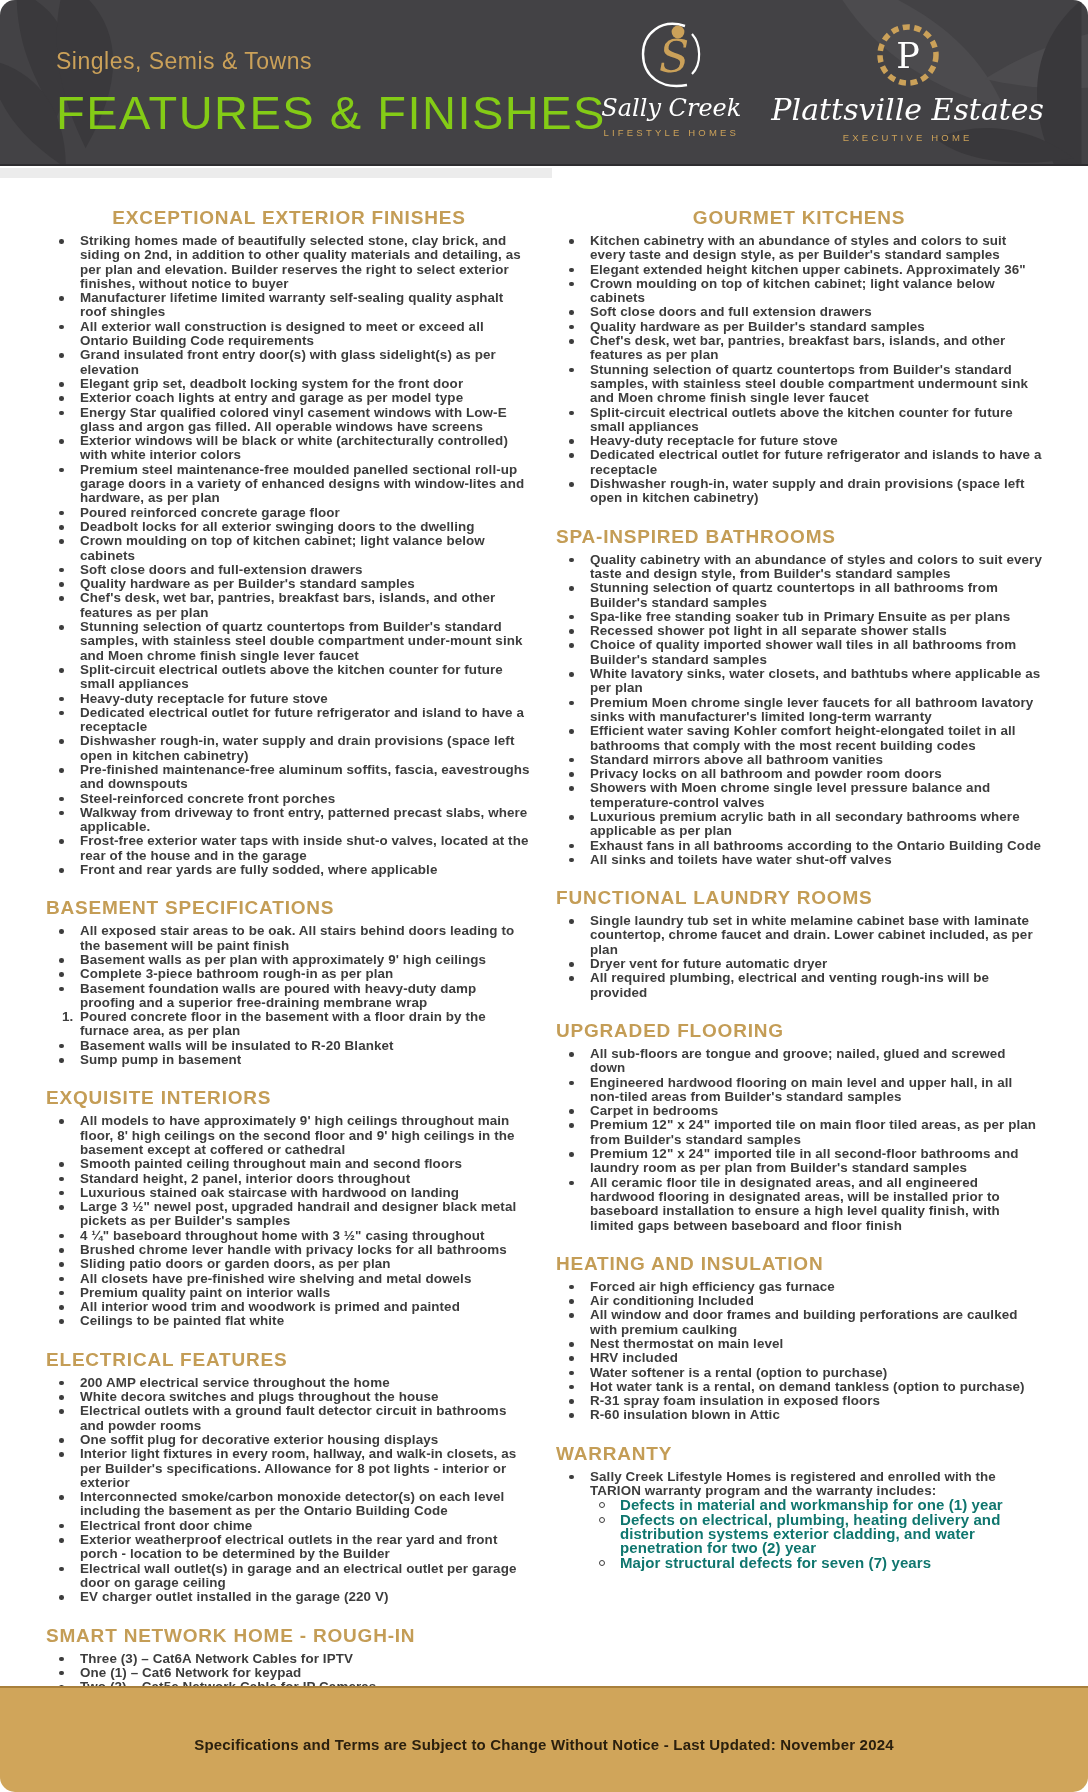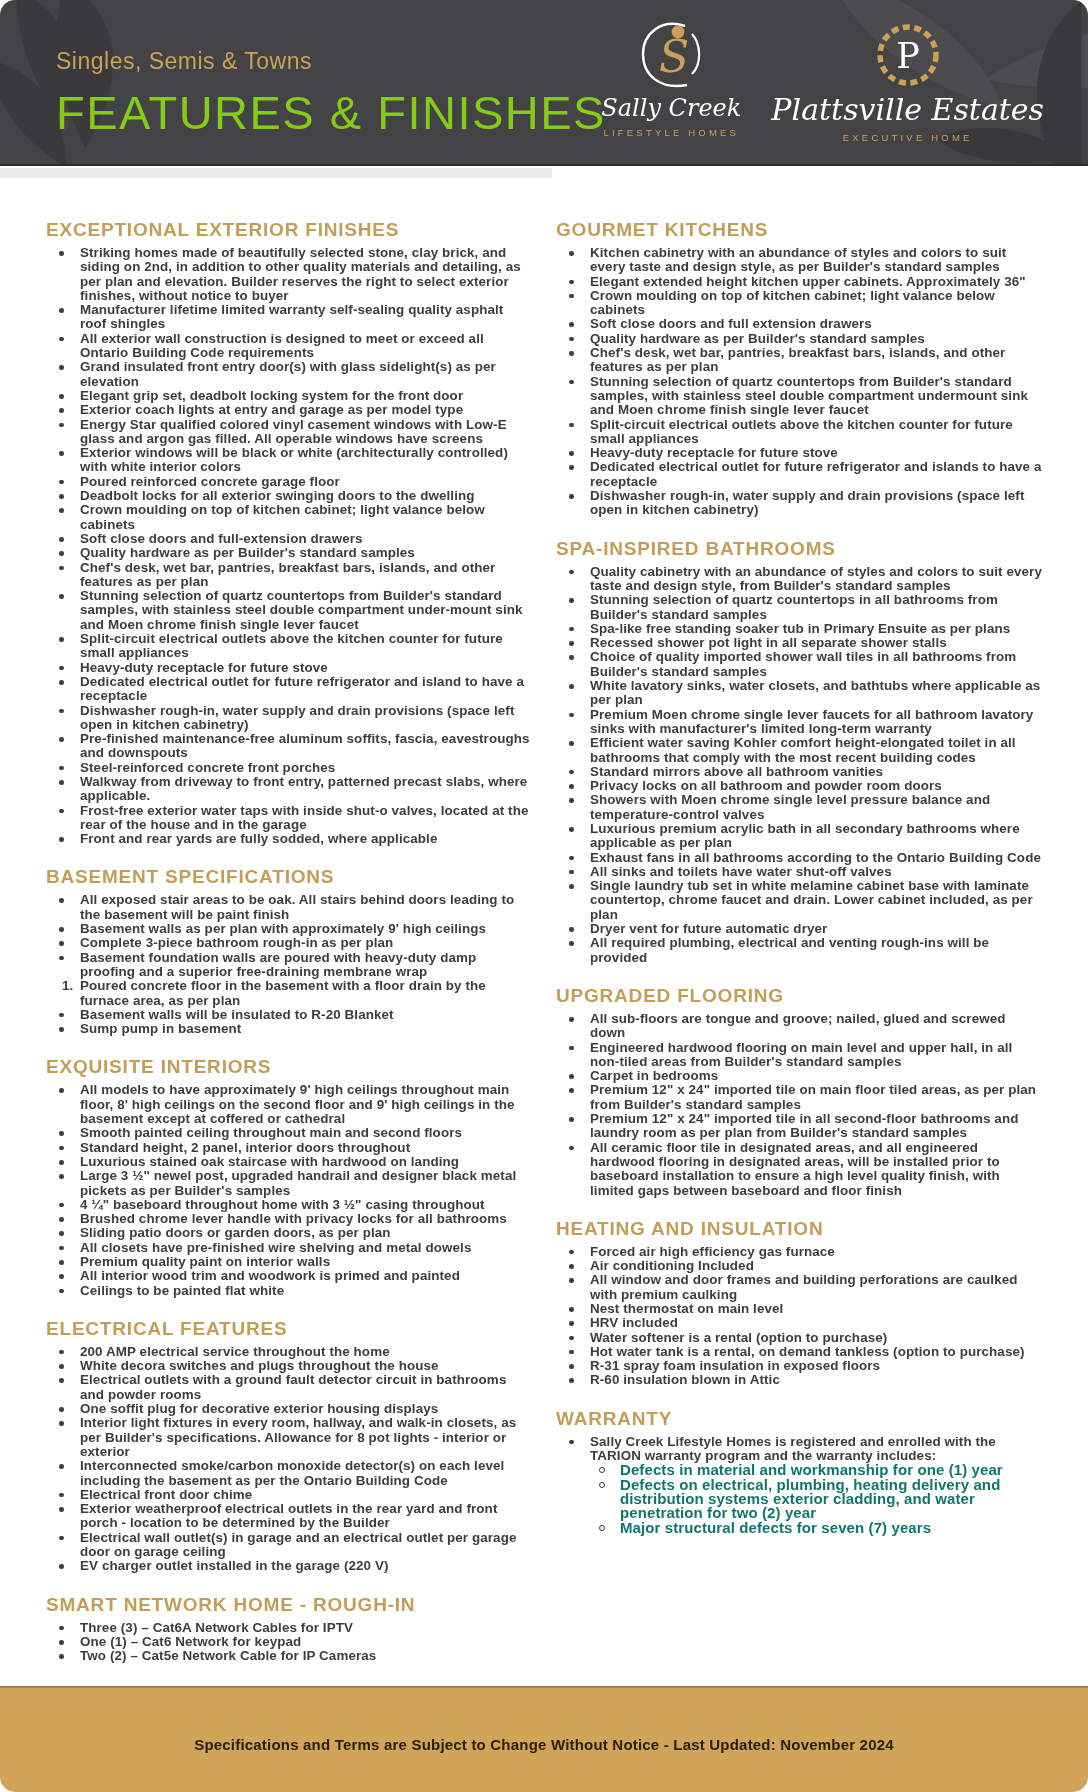--- a/index.html
+++ b/index.html
@@ -18,21 +18,21 @@
   .logo-name { font-family:"DejaVu Serif", serif; font-style:italic; color:#ffffff; white-space:nowrap; }
   .logo-sc .logo-name { font-size:24px; margin-top:2px; }
   .logo-pe .logo-name { font-size:30px; margin-top:0; }
   .logo-tag { color:#CBA159; font-size:9.5px; letter-spacing:3.2px; margin-top:5px; white-space:nowrap; }
   .header-shadow { position:absolute; top:168px; left:0; width:552px; height:10px; background:#ececec; }
 
   
   .content { display:flex; gap:24px; padding:41px 46px 0 46px; }
   .col { width:487px; }
   .section-heading { color:#C49D56; font-size:19px; font-weight:bold; letter-spacing:0.8px; margin:20px 0 5px 0; }
-  .col .section-heading:first-child { margin-top:12px; }
+  .col .section-heading:first-child { margin-top:0;text-align:center; }
   ul.feature-list { list-style:none;font-weight:bold; }
   ul.feature-list li { position:relative; padding-left:34px; font-size:13.4px; line-height:14.3px; color:#3d3d3d; letter-spacing:0.1px; }
   ul.feature-list li.bullet::before { content:""; position:absolute; left:13px; top:5px; width:4.6px; height:4.6px; border-radius:50%; background:#3d3d3d; }
   ul.feature-list li.numbered::before { content:attr(data-marker); position:absolute; left:16px; top:0; font-size:13.4px; color:#3d3d3d; }
   ul.sub-list { list-style:none; }
   ul.sub-list li { position:relative; padding-left:30px; font-size:15px; line-height:14.3px; color:#0f766e; }
   ul.sub-list li::before { content:""; position:absolute; left:9px; top:4px; width:4px; height:4px; border-radius:50%; border:1.6px solid #3d3d3d; background:transparent; }
 
   
   .footer { position:absolute; left:0; bottom:0; width:100%; height:106px; background:#D0A55A; border-top:2px solid #a8803c; }
@@ -93,20 +93,21 @@
         <h2 class="section-heading">EXCEPTIONAL EXTERIOR FINISHES</h2>
         <ul class="feature-list">
           <li class="bullet">Striking homes made of beautifully selected stone, clay brick, and siding on 2nd, in addition to other quality materials and detailing, as per plan and elevation. Builder reserves the right to select exterior finishes, without notice to buyer</li>
           <li class="bullet">Manufacturer lifetime limited warranty self-sealing quality asphalt roof shingles</li>
           <li class="bullet">All exterior wall construction is designed to meet or exceed all Ontario Building Code requirements</li>
           <li class="bullet">Grand  insulated front entry door(s) with glass sidelight(s) as per elevation</li>
           <li class="bullet">Elegant grip set, deadbolt locking system for the front door</li>
           <li class="bullet">Exterior coach lights at entry and garage as per model type</li>
           <li class="bullet">Energy Star qualified colored vinyl casement windows with Low-E glass and argon gas filled. All operable windows have screens</li>
           <li class="bullet">Exterior windows will be black or white (architecturally controlled) with white interior colors</li>
+          <li class="bullet">Premium steel maintenance-free moulded panelled sectional roll-up garage doors in a variety of enhanced designs with window-lites and hardware, as per plan</li>
           <li class="bullet">Poured reinforced concrete garage floor</li>
           <li class="bullet">Deadbolt locks for all exterior swinging doors to the dwelling</li>
           <li class="bullet">Crown moulding on top of kitchen cabinet; light valance below cabinets</li>
           <li class="bullet">Soft close doors and full-extension drawers</li>
           <li class="bullet">Quality hardware as per Builder's standard samples</li>
           <li class="bullet">Chef's desk, wet bar, pantries, breakfast bars, islands, and other features as per plan</li>
           <li class="bullet">Stunning selection of quartz countertops from Builder's standard samples, with stainless steel double compartment under-mount sink and Moen chrome finish single lever faucet</li>
           <li class="bullet">Split-circuit electrical outlets above the kitchen counter for future small appliances</li>
           <li class="bullet">Heavy-duty receptacle for future stove</li>
           <li class="bullet">Dedicated electrical outlet for future refrigerator and island to have a receptacle</li>
@@ -187,20 +188,21 @@
           <li class="bullet">White lavatory sinks, water closets, and bathtubs where applicable as per plan</li>
           <li class="bullet">Premium Moen chrome single lever faucets for all bathroom lavatory sinks with manufacturer's limited long-term warranty</li>
           <li class="bullet">Efficient water saving Kohler comfort height-elongated toilet in all bathrooms that comply with the most recent building codes</li>
           <li class="bullet">Standard mirrors above all bathroom vanities</li>
           <li class="bullet">Privacy locks on all bathroom and powder room doors</li>
           <li class="bullet">Showers with Moen chrome single level pressure balance and temperature-control valves</li>
           <li class="bullet">Luxurious premium acrylic bath in all secondary bathrooms where applicable as per plan</li>
           <li class="bullet">Exhaust fans in all bathrooms according to the Ontario Building Code</li>
           <li class="bullet">All sinks and toilets have water shut-off valves</li>
         </ul>
+        <h2 class="section-heading">FUNCTIONAL LAUNDRY ROOMS</h2>
         <ul class="feature-list">
           <li class="bullet">Single laundry tub set in white melamine cabinet base with laminate countertop, chrome faucet and drain. Lower cabinet included, as per plan</li>
           <li class="bullet">Dryer vent for future automatic dryer</li>
           <li class="bullet">All required plumbing, electrical and venting rough-ins will be provided</li>
         </ul>
         <h2 class="section-heading">UPGRADED FLOORING</h2>
         <ul class="feature-list">
           <li class="bullet">All sub-floors are tongue and groove; nailed, glued and screwed down</li>
           <li class="bullet">Engineered hardwood flooring on main level and upper hall, in all non-tiled areas from Builder's standard samples</li>
           <li class="bullet">Carpet in bedrooms</li>

